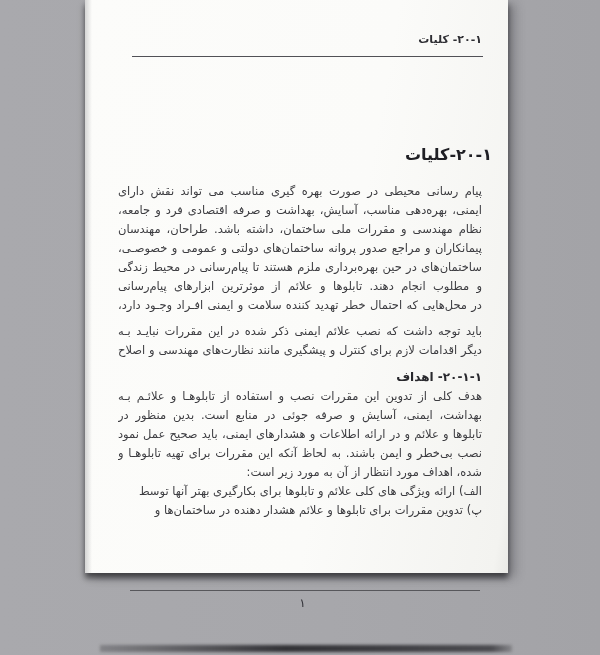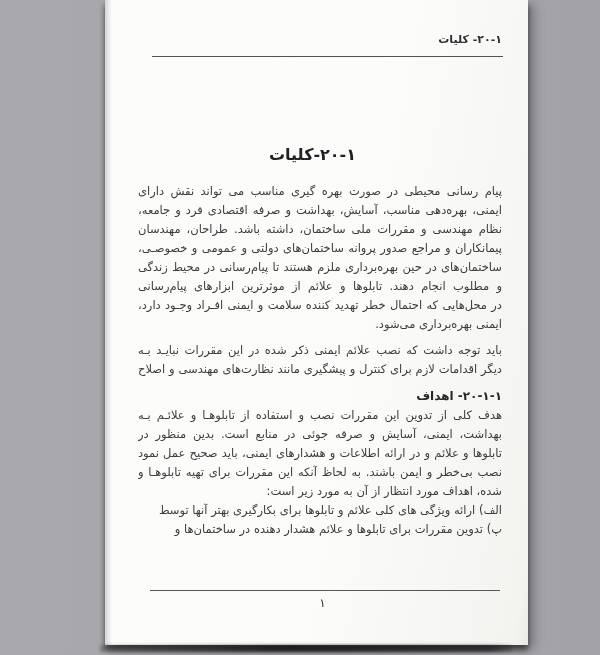--- a/index.html
+++ b/index.html
@@ -9,42 +9,41 @@
     overflow:hidden;
     background:#a7a7ab;
     font-family:"DejaVu Sans", sans-serif;
   }
   .scan-backdrop {
     position:absolute; inset:0;
     background:linear-gradient(90deg,#a9a9ad 0%, #a7a7ab 55%, #a3a3a7 100%);
   }
   .page {
     position:absolute; left:85px; top:0;
-    width:423px; height:645px;
+    width:423px; height:573px;
     background:linear-gradient(100deg,#fcfcfa 0%, #fbfbf9 60%, #f3f3f0 97%, #e9e9e6 100%);
     box-shadow: 0 5px 6px rgba(15,15,18,0.62), 7px 4px 10px rgba(40,40,45,0.28);
-    margin-left: 20px;
   }
   .page::before {        
     content:""; position:absolute; left:0; top:0; bottom:0; width:7px;
     background:linear-gradient(90deg, rgba(110,110,115,0.28), rgba(110,110,115,0));
   }
   .running-head {
     position:absolute; top:33px; right:26px;
     direction:rtl;
     font-size:11px; font-weight:bold; color:#2e2e33;
     letter-spacing:0.2px;
   }
   .head-rule {
     position:absolute; top:56px; left:47px; right:25px;
     border-top:1.4px solid #515156; height:0;
   }
   .doc-title {
-    position:absolute; top:145px; left:0; right:8px;
-    direction:rtl; text-align:center;
+    position:absolute; top:145px; left:0; right:16px;
+    direction:rtl; text-align:right;
     font-size:16px; font-weight:bold; color:#1f1f24;
   }
   .body-text {
     position:absolute; top:172px; right:26px; left:33px;
     direction:rtl;
     font-size:11.5px; color:#3c3c40;
   }
   .line {
     line-height:19px; height:19px; overflow:hidden;
     text-align:justify; text-align-last:justify;
@@ -89,21 +88,20 @@
   <div class="body-text">
 
     <div class="para para1">
       <div class="line">پیام رسانی محیطی در صورت بهره گیری مناسب می تواند نقش دارای اهمیتی در تأمین سـلامت،</div>
       <div class="line">ایمنی، بهره‌دهی مناسب، آسایش، بهداشت و صرفه اقتصادی فرد و جامعه، در راستای اهداف قانون</div>
       <div class="line">نظام مهندسی و مقررات ملی ساختمان، داشته باشد. طراحان، مهندسان ناظر و مدیران کارگاه‌ها و</div>
       <div class="line">پیمانکاران و مراجع صدور پروانه ساختمان‌های دولتی و عمومی و خصوصـی، کارفرمایـان و مالکـان</div>
       <div class="line">ساختمان‌های در حین بهره‌برداری ملزم هستند تا پیام‌رسانی در محیط زندگی مردم را به نحو موثر</div>
       <div class="line">و مطلوب انجام دهند. تابلوها و علائم از موثرترین ابزارهای پیام‌رسانی محیطی محسوب می‌گردند و</div>
       <div class="line">در محل‌هایی که احتمال خطر تهدید کننده سلامت و ایمنی افـراد وجـود دارد، از تابلوهـا و علائـم</div>
-      <div class="line short">ایمنی بهره‌برداری می‌شود.</div>
     </div>
 
     <div class="para para2">
       <div class="line">باید توجه داشت که نصب علائم ایمنی ذکر شده در این مقررات نبایـد بـه منزلـه جانشـینی آن بـا</div>
       <div class="line">دیگر اقدامات لازم برای کنترل و پیشگیری مانند نظارت‌های مهندسی و اصلاح روش کـار و ایجـاد</div>
     </div>
 
     <div class="section-heading">۲۰-۱-۱- اهداف</div>
 
     <div class="para para3">

